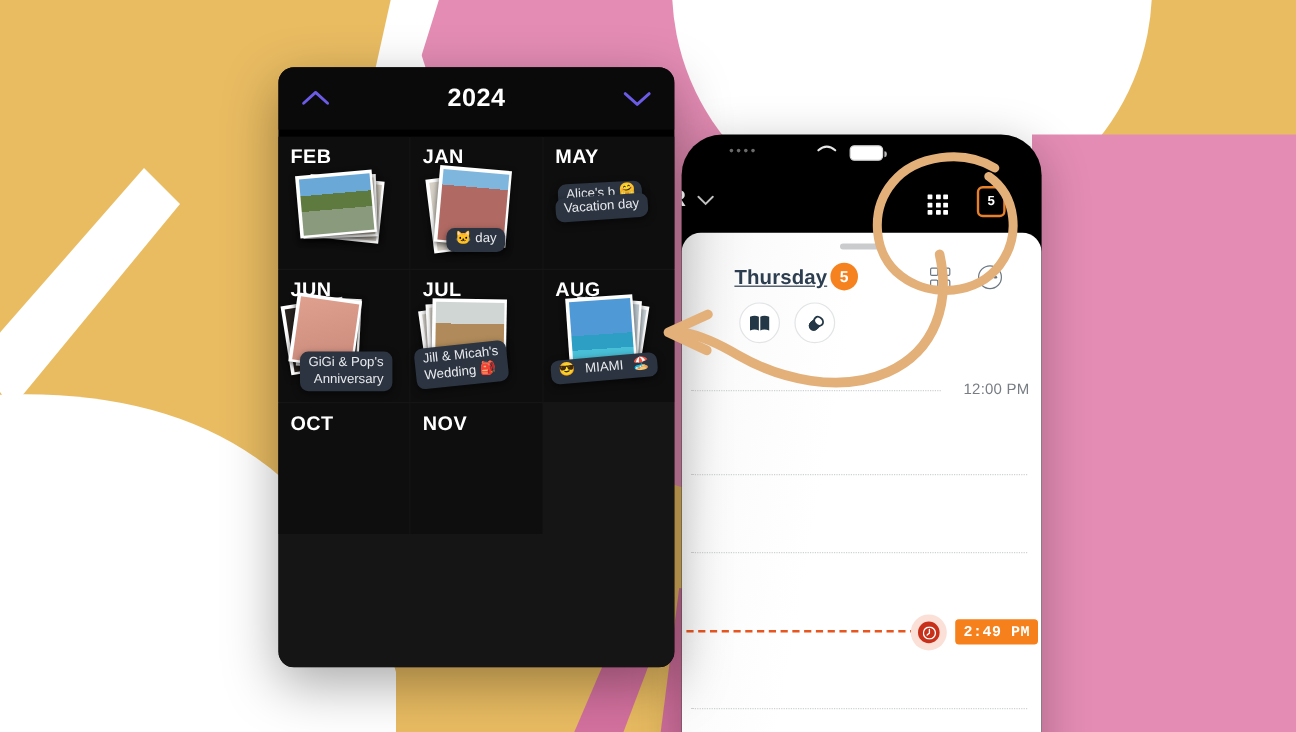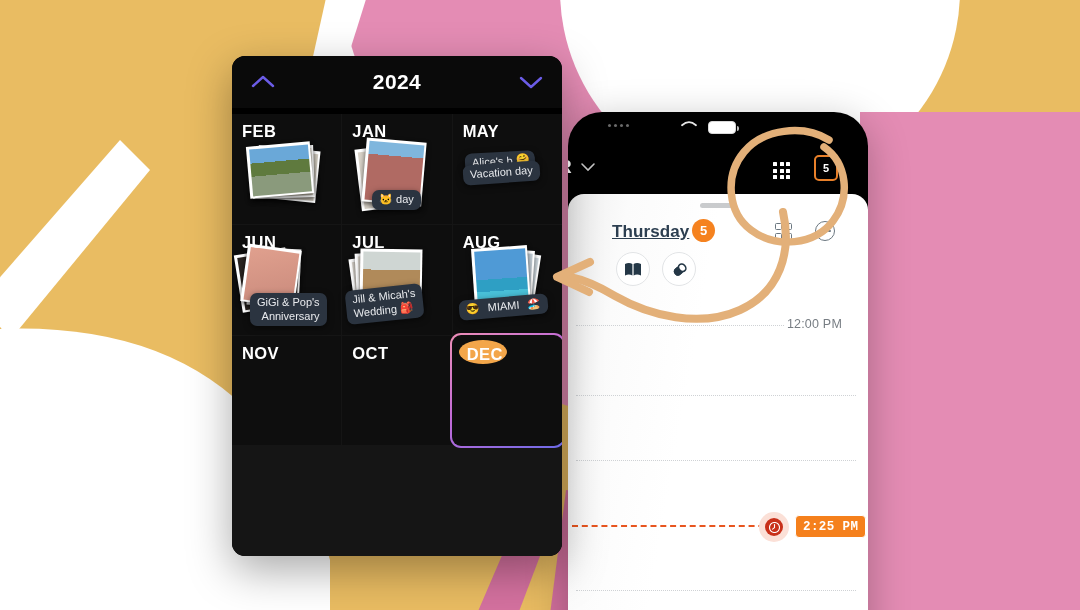--- a/index.html
+++ b/index.html
@@ -302,35 +302,35 @@
       <svg width="19" height="19" viewBox="0 0 19 19">
         <g transform="rotate(-42 9.5 9.5)">
           <rect x="3" y="6" width="13" height="8" rx="4" fill="#243746"></rect>
           <path d="M3 10 a4 4 0 0 1 4 -4 h2.5 v8 H7 a4 4 0 0 1 -4 -4 z" fill="#243746"></path>
           <rect x="9.4" y="6" width="6.6" height="8" rx="4" fill="#ffffff" stroke="#243746" stroke-width="1.6"></rect>
         </g>
       </svg>
     </div>
 
     <div class="tl-line" style="top:131px; right: 84px;"></div>
-    <div class="tl-label" style="top:123px; right: 26px;">12:00 PM</div>
+    <div class="tl-label" style="top:123px; right: 10px;">12:00 PM</div>
 
     <div class="tl-line" style="top:201px; right: 12px;"></div>
     <div class="tl-line" style="top:266px; right: 12px;"></div>
     <div class="tl-line" style="top:396px; right: 12px;"></div>
 
     <div class="now-line"></div>
     <div class="now-halo"></div>
     <div class="now-dot">
       <svg width="11" height="11" viewBox="0 0 11 11">
         <circle cx="5.5" cy="5.5" r="5" fill="none" stroke="#fff" stroke-width="1.1"></circle>
         <path d="M5.5 2.6 L5.5 5.6 L3.6 7.2" stroke="#fff" stroke-width="1.1" fill="none" stroke-linecap="round"></path>
       </svg>
     </div>
-    <div class="now-pill">2:25  PM</div>
+    <div class="now-pill">2:49  PM</div>
 
   </div>
 </div>
 
 <div class="year-card">
 
   <div class="year-header">
     <svg class="yh-chev yh-up" viewBox="0 0 26 16">
       <path d="M3 12 L13 3 L23 12" stroke="#6b5ce7" stroke-width="2.4" fill="none" stroke-linecap="round" stroke-linejoin="round"></path>
     </svg>
@@ -442,34 +442,27 @@
       </div>
       <div class="tag" style="left:6px; top:72px; transform:rotate(-5deg);">
         <span>😎</span>
         <span style="margin:0 5px;">MIAMI</span>
         <span>🏖️</span>
       </div>
     </div>
 
 
     <div class="month-cell">
+      <div class="month-name">OCT</div>
+    </div>
+
+    <div class="month-cell">
       <div class="month-name">NOV</div>
     </div>
 
-    <div class="month-cell">
-      <div class="month-name">OCT</div>
-    </div>
-
-    <div class="month-cell">
-      <div class="dec-highlight">
-          <div></div>
-        </div>
-      <div class="dec-ellipse"></div>
-      <div class="month-name" style="left:14px; top:9px; z-index:7;">DEC</div>
-    </div>
 
   </div>
 </div>
 
 <svg id="annot" viewBox="0 0 1080 610">
 
   <path d="M 829 140 C 803 124, 763 129, 744 152
            C 724 176, 728 213, 751 230
            C 776 249, 815 245, 833 221
            C 851 197, 847 163, 824 147" fill="none" stroke="#e3b079" stroke-width="7.5" stroke-linecap="round"></path>

